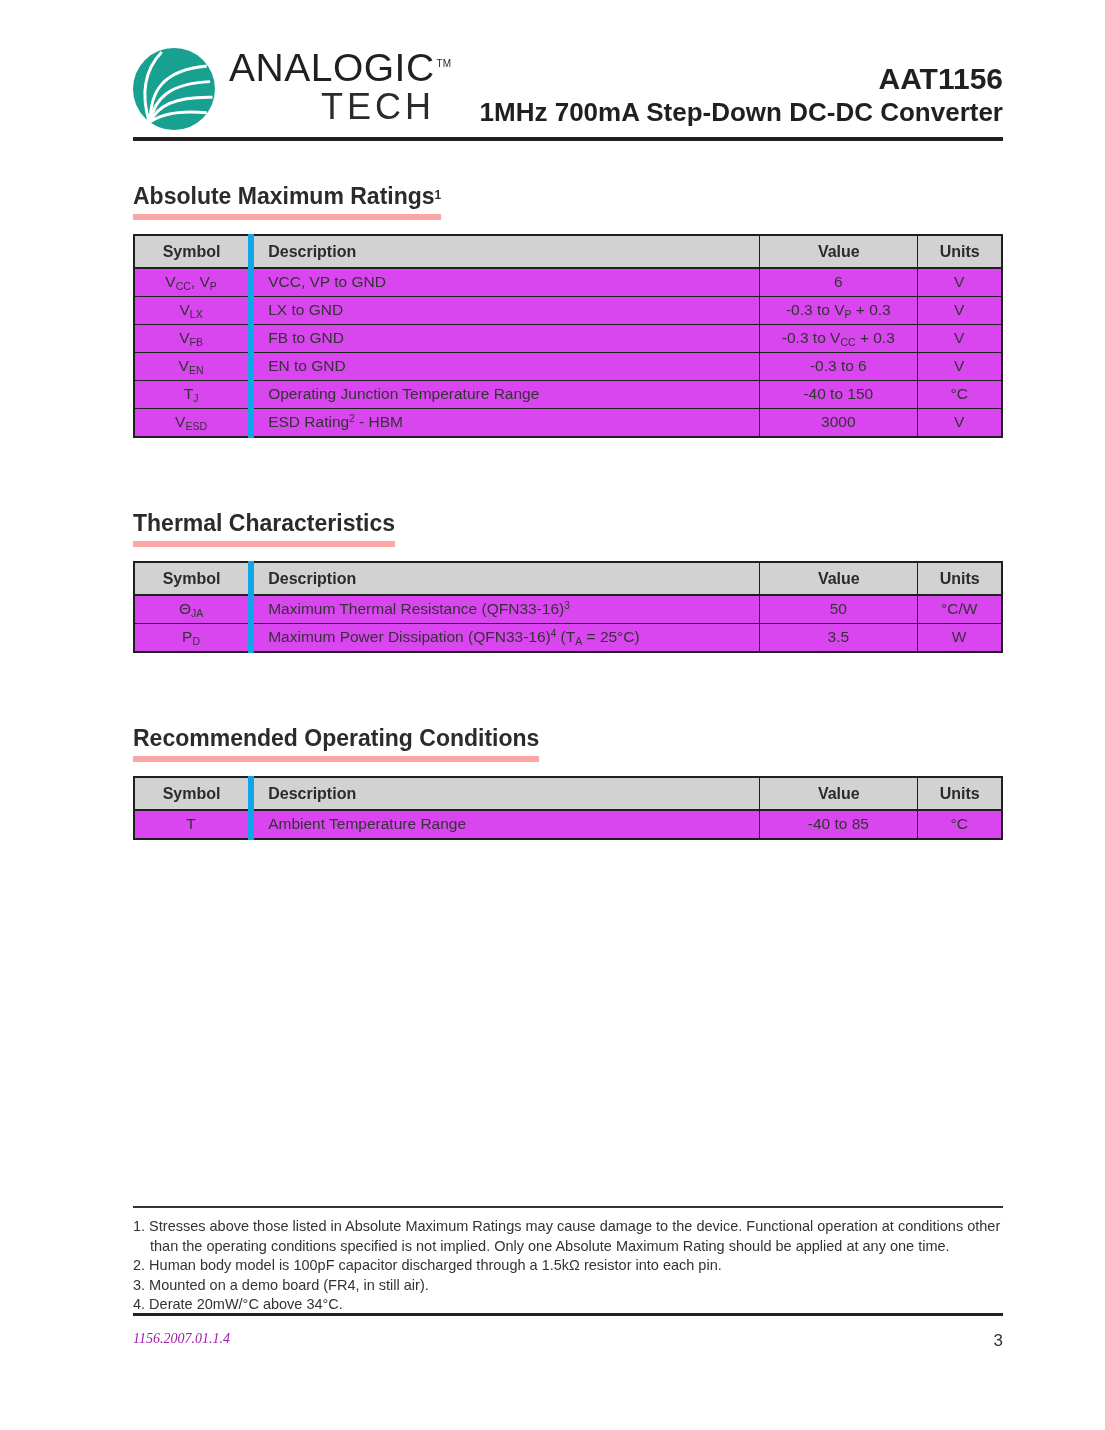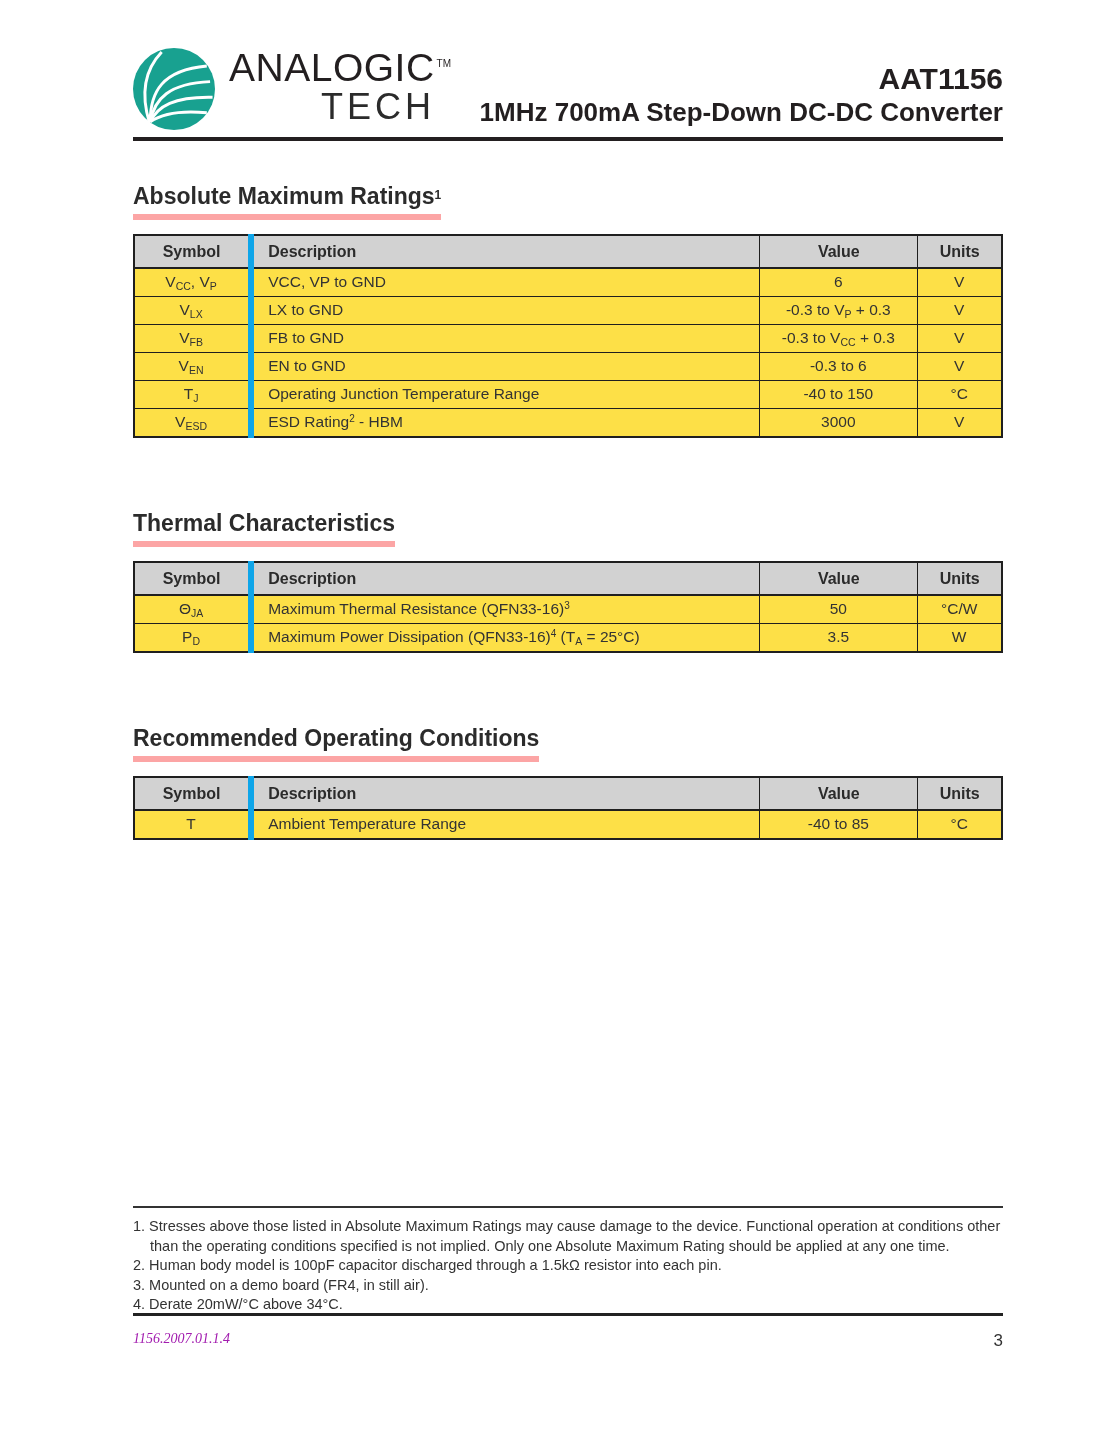--- a/index.html
+++ b/index.html
@@ -29,21 +29,21 @@
   .sec-title{display:inline-block;font-size:23px;font-weight:bold;color:#2b2b2b;
     border-bottom:6px solid #fca5a5;padding-bottom:4px;margin:0;}
   .sec-title sup{font-size:12px;}
 
   table{width:100%;border-collapse:collapse;margin-top:14px;table-layout:fixed;
     border:2px solid #1f1f1f;}
   col.c0{width:13.5%;} col.c1{width:58.6%;} col.c2{width:18.2%;} col.c3{width:9.7%;}
   th{background:#d2d2d2;font-size:16px;font-weight:bold;color:#2b2b2b;
     border:1px solid #1f1f1f;border-bottom:2px solid #1f1f1f;height:31px;padding:0;}
   td{border:1px solid #1f1f1f;font-size:15.5px;color:#333;height:24px;padding:1px 1px 2px 0;
-    vertical-align:middle;background:#fde047;}
+    vertical-align:middle;background:#d946ef;}
   th.col0,td.col0{text-align:center;border-right:6px solid #0ea5e9;}
   th.col1,td.col1{text-align:left;padding-left:14px;}
   th.col2,td.col2{text-align:center;}
   th.col3,td.col3{text-align:center;}
   sub{font-size:10.5px;vertical-align:-3px;line-height:0;}
   sup{font-size:10px;vertical-align:5px;line-height:0;}
 
   
   .notes{position:absolute;left:133px;width:870px;top:1206px;border-top:2px solid #333;padding-top:9px;}
   .notes ol{list-style:none;margin:0;padding:0;font-size:14.5px;line-height:19.5px;color:#333;}

